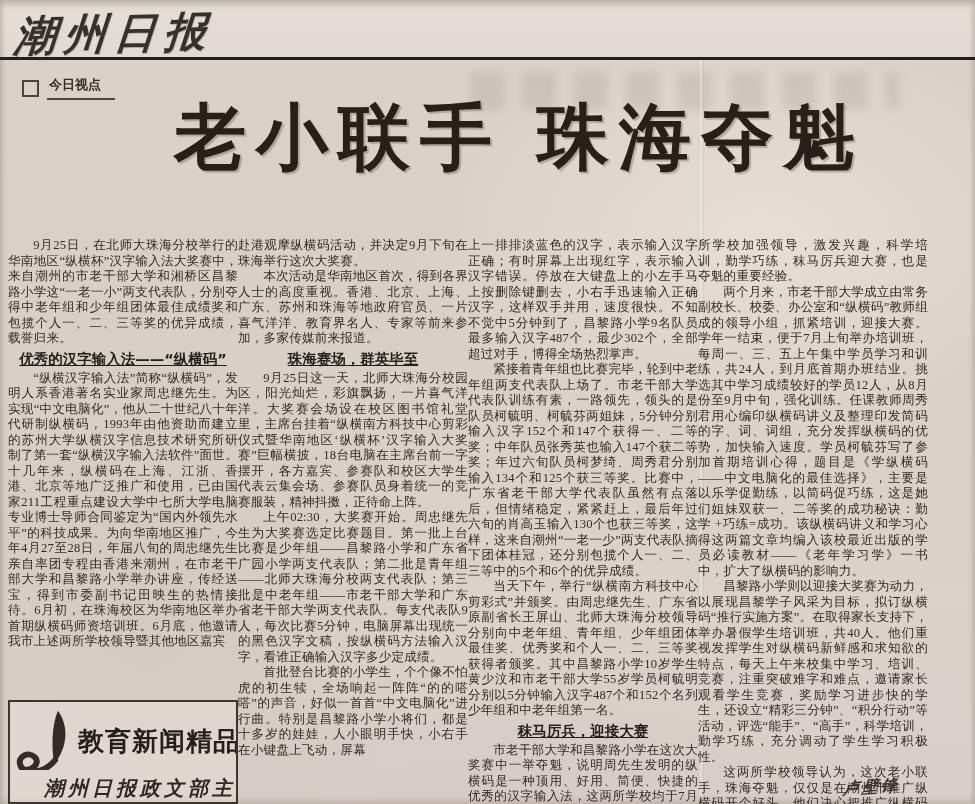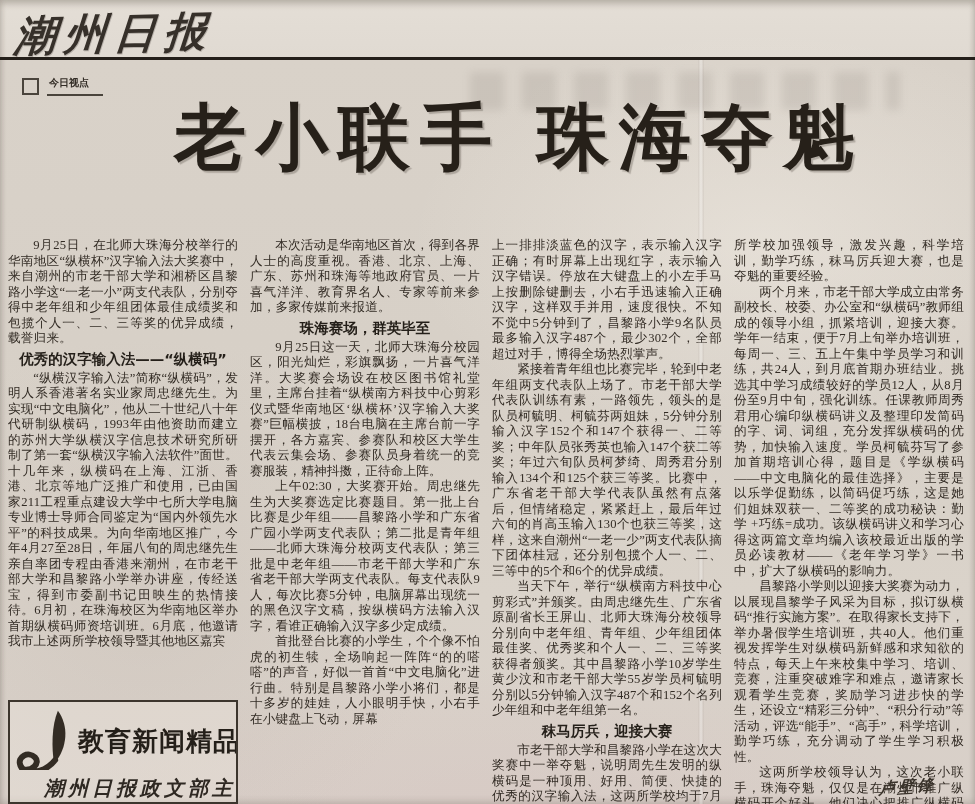--- a/index.html
+++ b/index.html
@@ -49,21 +49,21 @@
   
   .section-marker {
     position: absolute; top: 76px; left: 22px;
     display: flex; align-items: center; gap: 8px;
   }
   .section-checkbox {
     width: 13px; height: 13px; border: 2px solid #4a443c; background: transparent;
   }
   .section-label {
     font-family: Liberation Mono, monospace;
-    font-size: 10px; font-weight: 700; color: #332d26;
+    font-size: 13px; font-weight: 700; color: #332d26;
     border-bottom: 2px solid #4a443c; padding: 0 14px 4px 2px;
   }
   
   .headline {
     position: absolute; top: 98px; left: 0; width: 975px; text-align: center; padding-left: 32px;
   }
   .headline-title {
     margin: 0;
     font-family: "DejaVu Sans", sans-serif;
     font-size: 72px; line-height: 1.1; font-weight: 900;
@@ -73,35 +73,35 @@
   }
   .headline-subtitle {
     margin: 8px 0 0 0;
     font-family: "DejaVu Sans", sans-serif;
     font-size: 21px; font-weight: 700; letter-spacing: 1px;
     color: #2b251f; white-space: nowrap;
   }
   
   .article {
     position: absolute; top: 238px; left: 8px; width: 959px; height: 566px;
-    display: flex; gap: 12px;
+    display: flex; 
   }
   .col { width: 230px; overflow: hidden; position: relative; }
   .col-1 { display: flex; flex-direction: column; }
   .col-1 .coltext { flex: 0 0 auto; height: 456px; overflow: hidden; }
   .para {
     margin: 0; text-indent: 2em; text-align: justify;
     font-size: 12.6px; line-height: 15.5px; letter-spacing: 0.2px;
     color: #322b24;
   }
   .para.cont { text-indent: 0; }
   .subhead {
     margin: 3px 0 2px 0; text-align: center;
     font-family: "DejaVu Sans", sans-serif;
-    font-size: 14.5px; font-weight: 700; color: #241f19;
+    font-size: 14.5px; font-weight: 700; color: #241f19; text-decoration: underline;
   }
   
   .promo-box {
     margin-top: 6px; height: 120px;
     border: 2.5px solid #3c352d; background: rgba(236,229,220,0.45);
     position: relative; overflow: hidden;
   }
   .promo-head { display: flex; align-items: flex-start; padding: 6px 6px 0 4px; }
   .promo-icon { flex: 0 0 64px; height: 62px; }
   .promo-title {
@@ -162,20 +162,21 @@
           <span class="promo-title">教育新闻精品赛</span>
         </div>
         <div class="promo-orgs">
           <div class="promo-org">潮州日报政文部主办</div>
           <div class="promo-org">湘桥区实验学校协办</div>
         </div>
       </div>
     </div>
 
     <div class="col">
+        <p class="para cont">赴港观摩纵横码活动，并决定9月下旬在珠海举行这次大奖赛。</p>
         <p class="para">本次活动是华南地区首次，得到各界人士的高度重视。香港、北京、上海、广东、苏州和珠海等地政府官员、一片喜气洋洋、教育界名人、专家等前来参加，多家传媒前来报道。</p>
         <h3 class="subhead">珠海赛场，群英毕至</h3>
         <p class="para">9月25日这一天，北师大珠海分校园区，阳光灿烂，彩旗飘扬，一片喜气洋洋。大奖赛会场设在校区图书馆礼堂里，主席台挂着“纵横南方科技中心剪彩仪式暨华南地区‘纵横杯’汉字输入大奖赛”巨幅横披，18台电脑在主席台前一字摆开，各方嘉宾、参赛队和校区大学生代表云集会场、参赛队员身着统一的竞赛服装，精神抖擞，正待命上阵。</p>
         <p class="para">上午02:30，大奖赛开始。周忠继先生为大奖赛选定比赛题目。第一批上台比赛是少年组——昌黎路小学和广东省广园小学两支代表队；第二批是青年组——北师大珠海分校两支代表队；第三批是中老年组——市老干部大学和广东省老干部大学两支代表队。每支代表队9人，每次比赛5分钟，电脑屏幕出现统一的黑色汉字文稿，按纵横码方法输入汉字，看谁正确输入汉字多少定成绩。</p>
         <p class="para">首批登台比赛的小学生，个个像不怕虎的初生犊，全场响起一阵阵“的的嗒嗒”的声音，好似一首首“中文电脑化”进行曲。特别是昌黎路小学小将们，都是十多岁的娃娃，人小眼明手快，小右手在小键盘上飞动，屏幕</p>
       </div>
 
     <div class="col">
         <p class="para cont">上一排排淡蓝色的汉字，表示输入汉字正确；有时屏幕上出现红字，表示输入汉字错误。停放在大键盘上的小左手马上按删除键删去，小右手迅速输入正确汉字，这样双手并用，速度很快。不知不觉中5分钟到了，昌黎路小学9名队员最多输入汉字487个，最少302个，全部超过对手，博得全场热烈掌声。</p>
         <p class="para">紧接着青年组也比赛完毕，轮到中老年组两支代表队上场了。市老干部大学代表队训练有素，一路领先，领头的是队员柯毓明、柯毓芬两姐妹，5分钟分别输入汉字152个和147个获得一、二等奖；中年队员张秀英也输入147个获二等奖；年过六旬队员柯梦绮、周秀君分别输入134个和125个获三等奖。比赛中，广东省老干部大学代表队虽然有点落后，但情绪稳定，紧紧赶上，最后年过六旬的肖高玉输入130个也获三等奖，这样，这来自潮州“一老一少”两支代表队摘下团体桂冠，还分别包揽个人一、二、三等中的5个和6个的优异成绩。</p>

